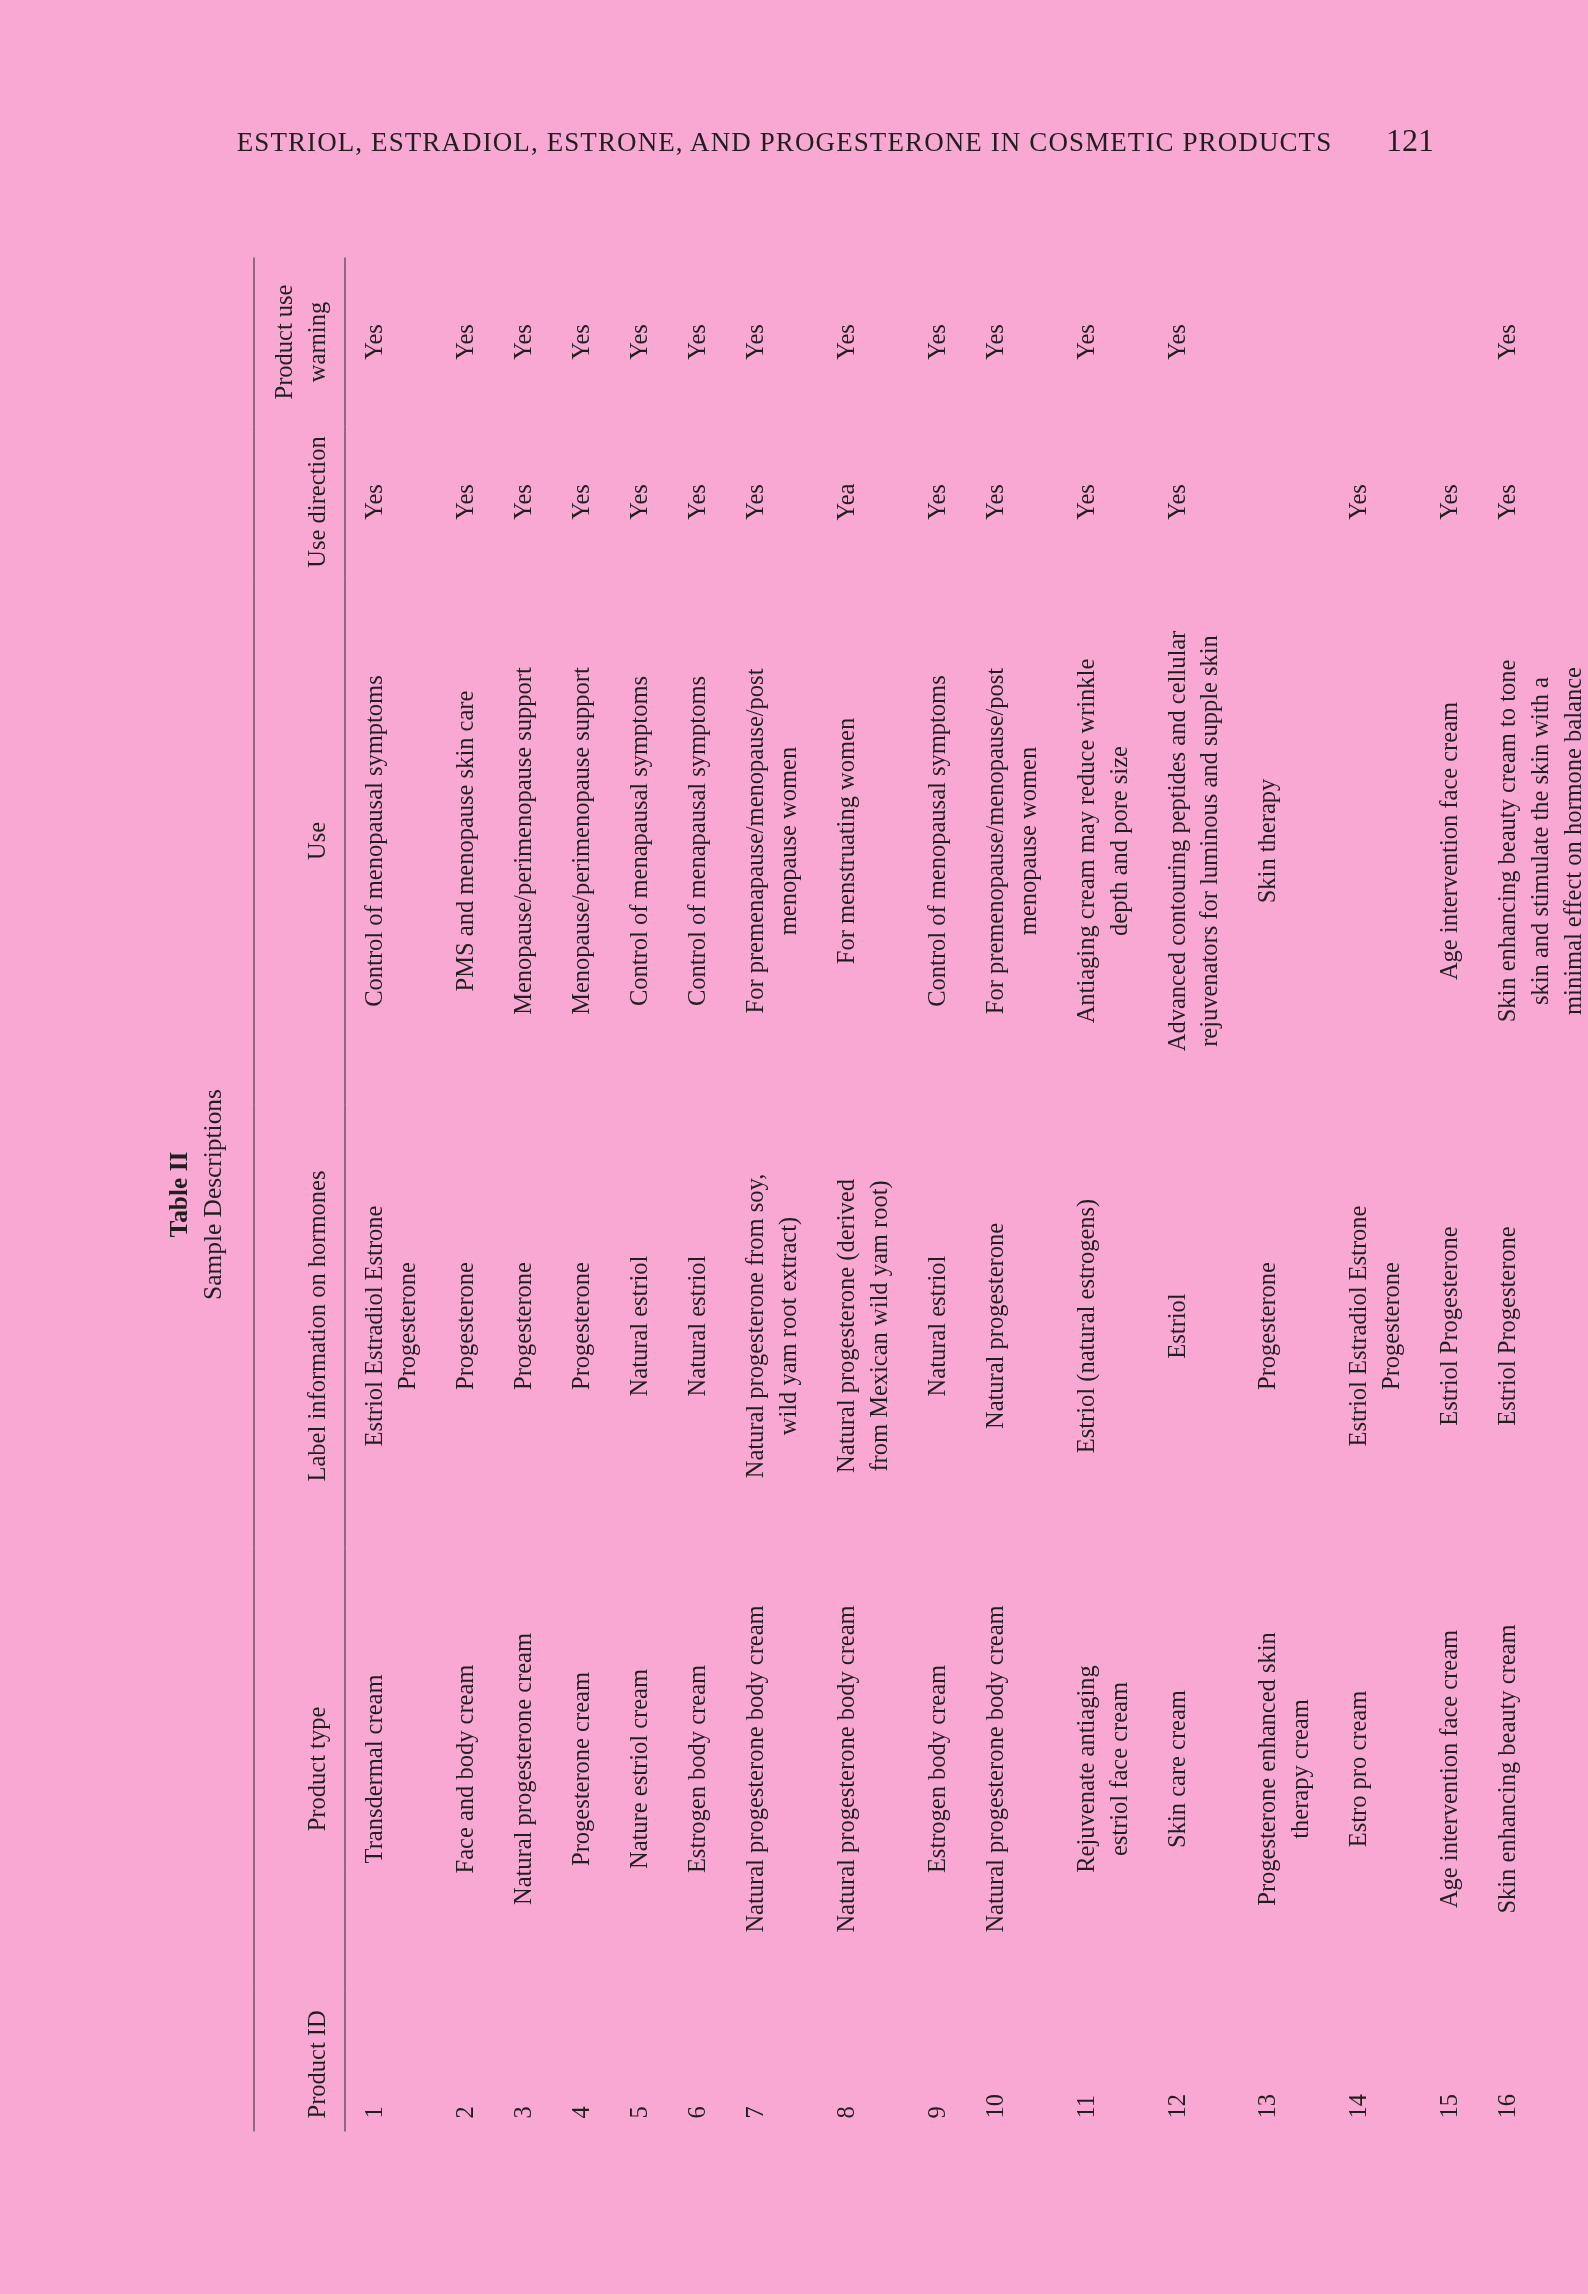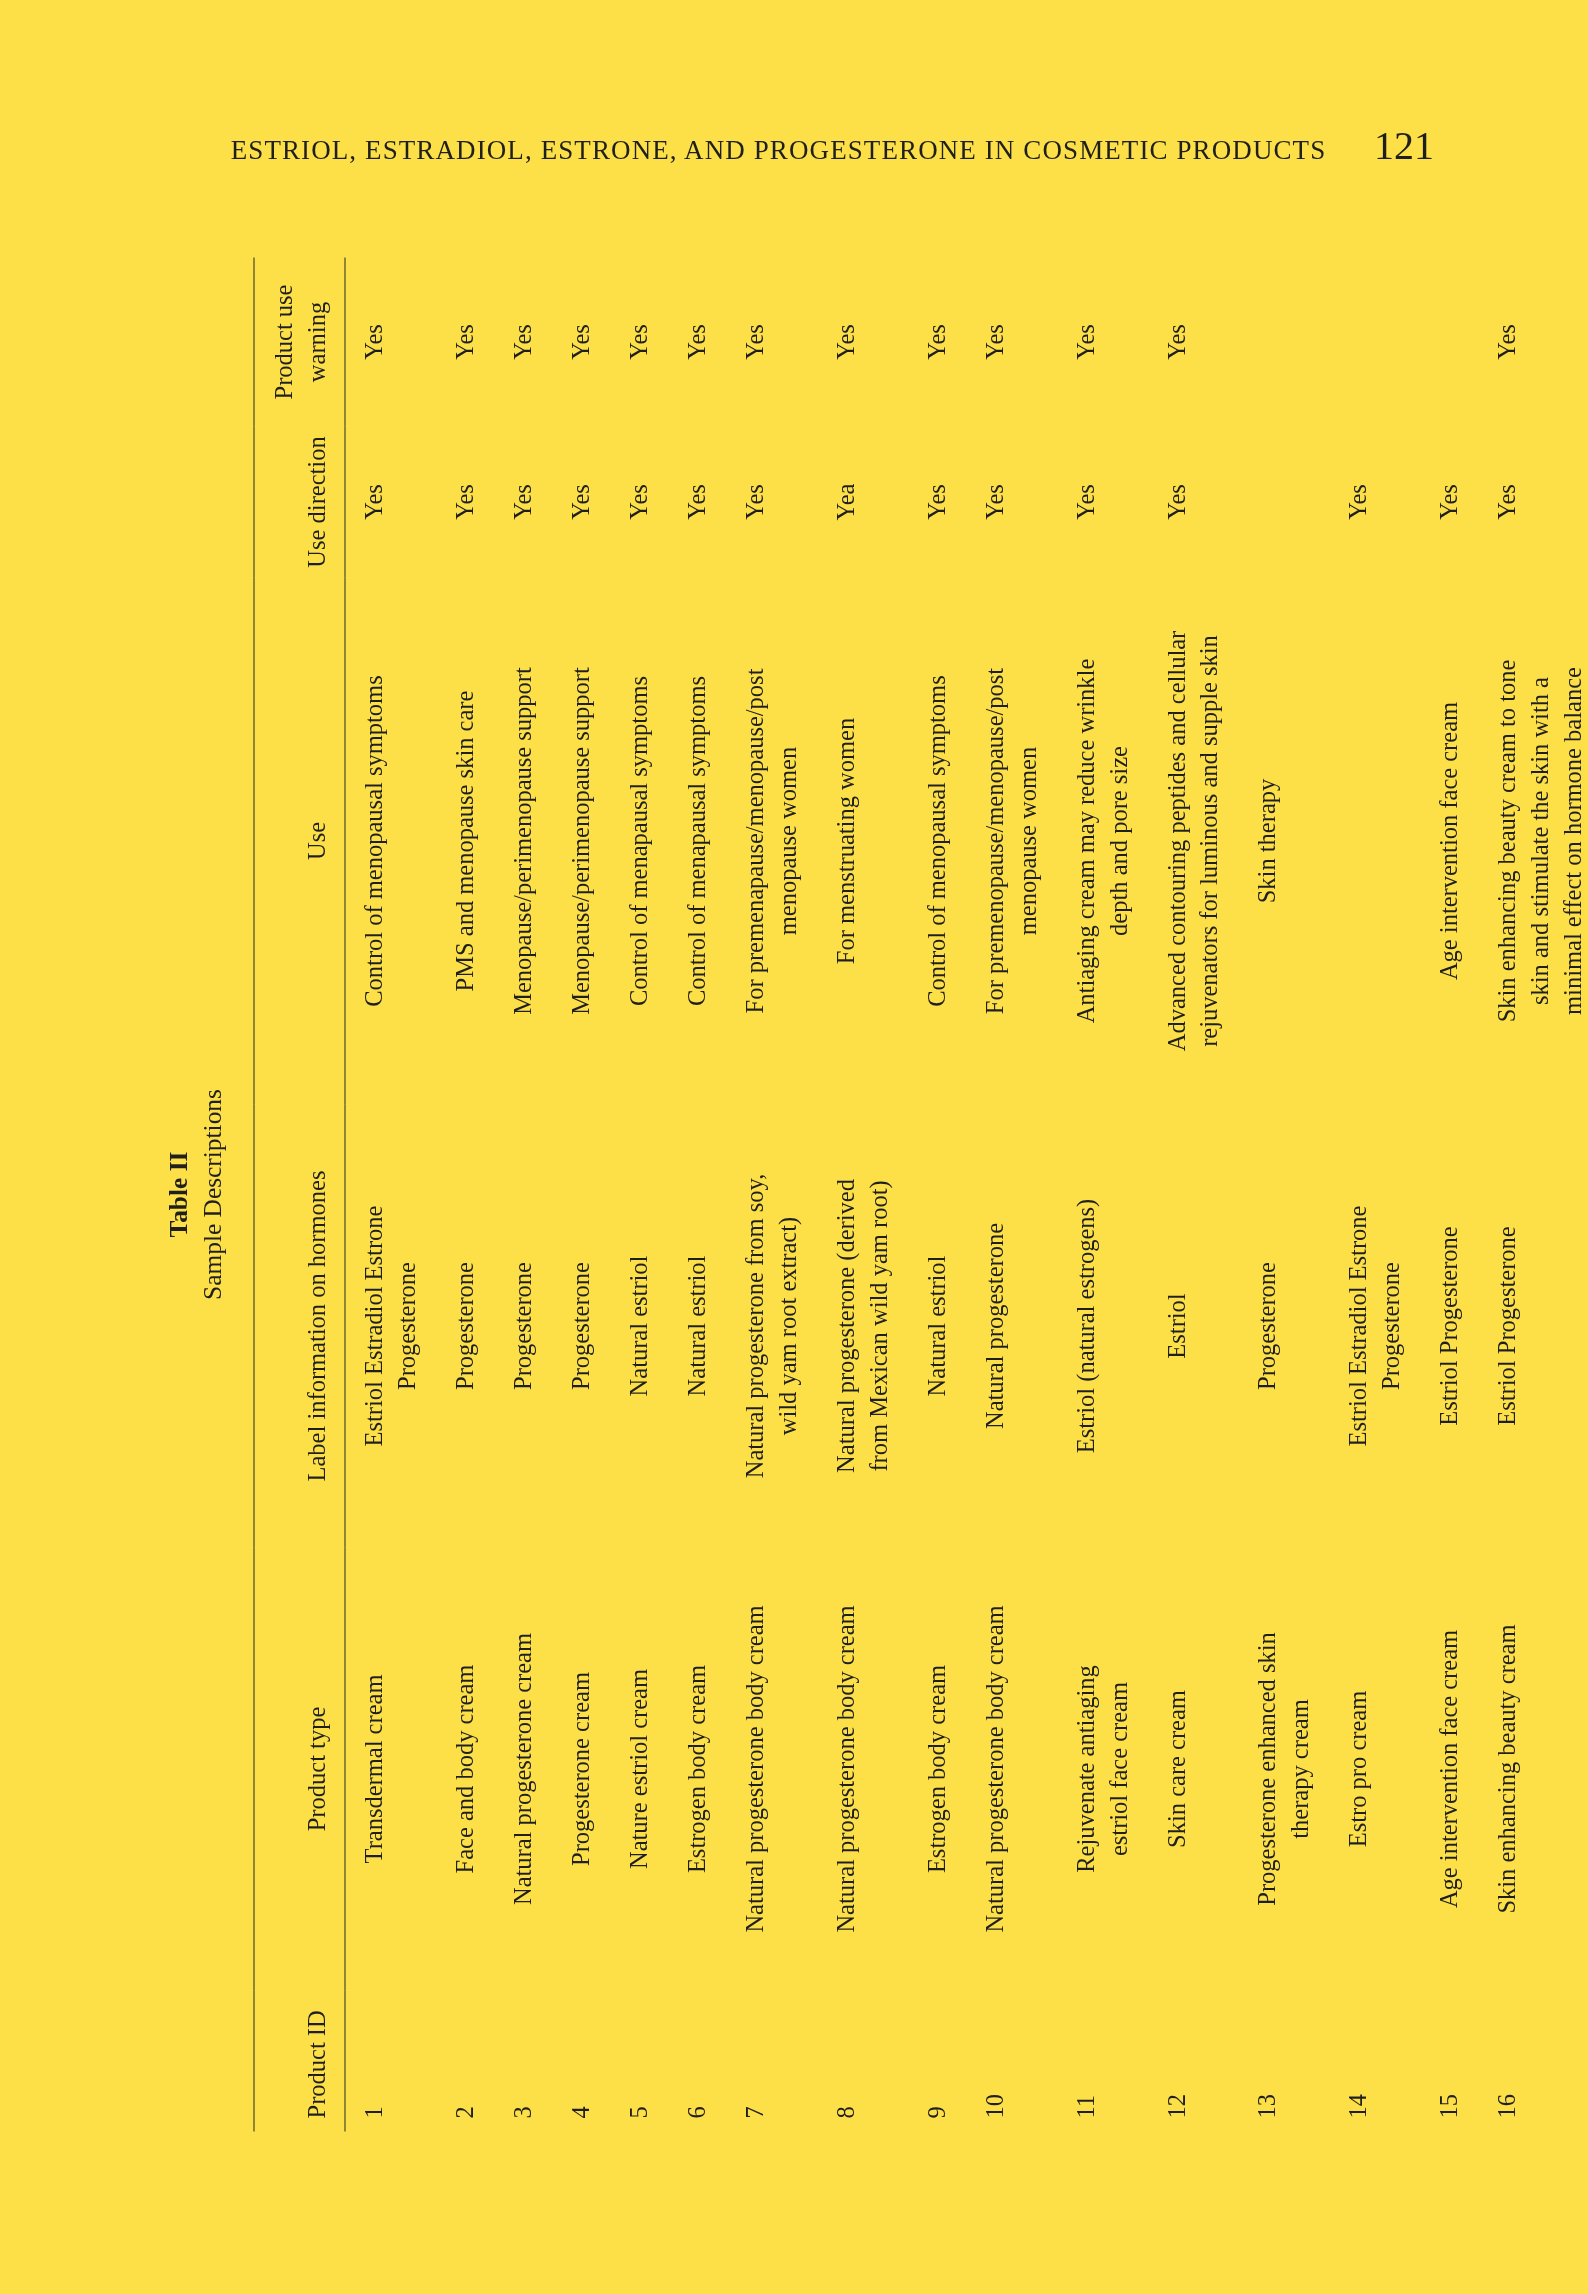--- a/index.html
+++ b/index.html
@@ -4,42 +4,42 @@
 <style>
   html, body {
     margin: 0;
     padding: 0;
     background: #e8e8e8;
   }
   .page {
     position: relative;
     width: 1589px;
     height: 2295px;
-    background: #fde047;
+    background: #f9a8d4;
     overflow: hidden;
     font-family: "Liberation Serif", "DejaVu Serif", serif;
     color: #1f1f1f;
   }
   .running-head {
     position: absolute;
     top: 122px;
     left: 221px;
     right: 155px;
     display: flex;
     align-items: baseline;
   }
   .head-title {
     flex: 1;
     text-align: center;
     font-size: 27px;
     letter-spacing: 1.1px;
     white-space: nowrap;
   }
   .page-number {
-    font-size: 40px;
+    font-size: 32px;
     margin-left: 38px;
   }
   
   .rotated-wrap {
     position: absolute;
     left: -122px;
     top: 540px;
     width: 1874px;
     height: 1309px;
     transform: rotate(-90deg);

